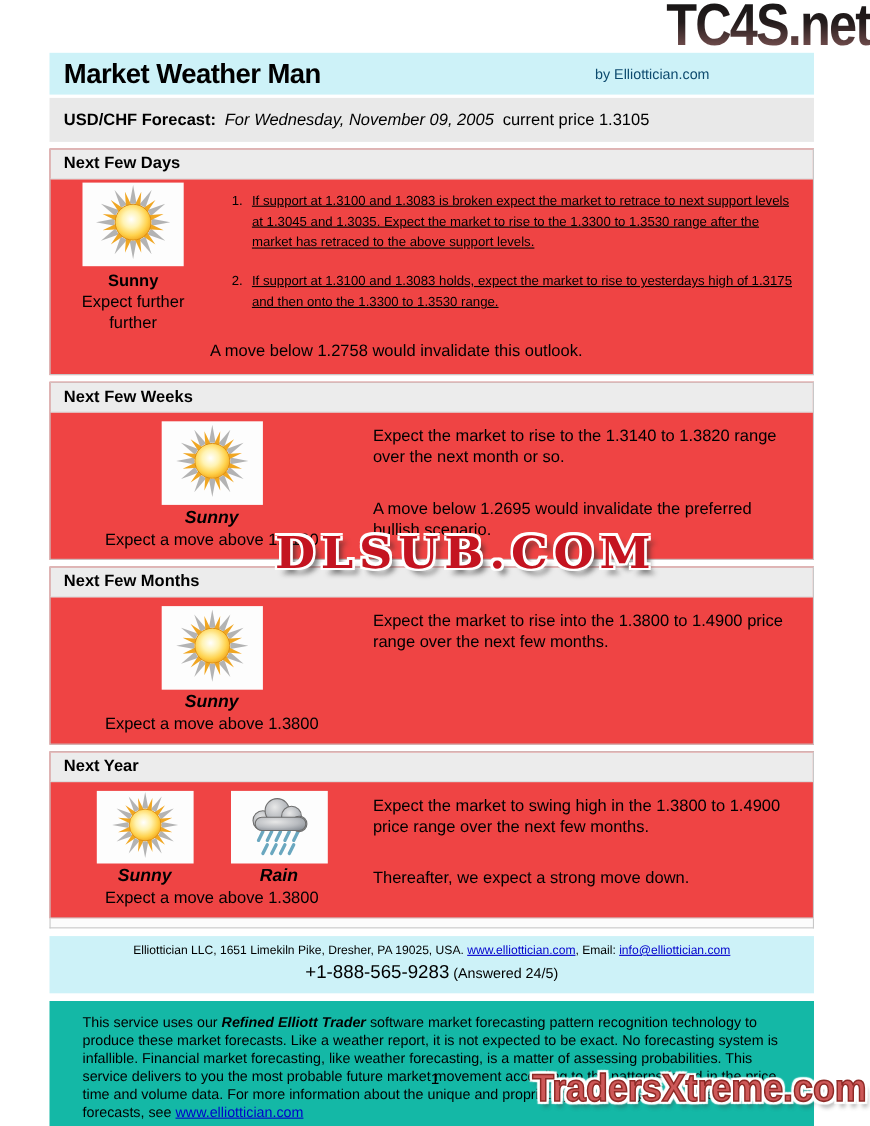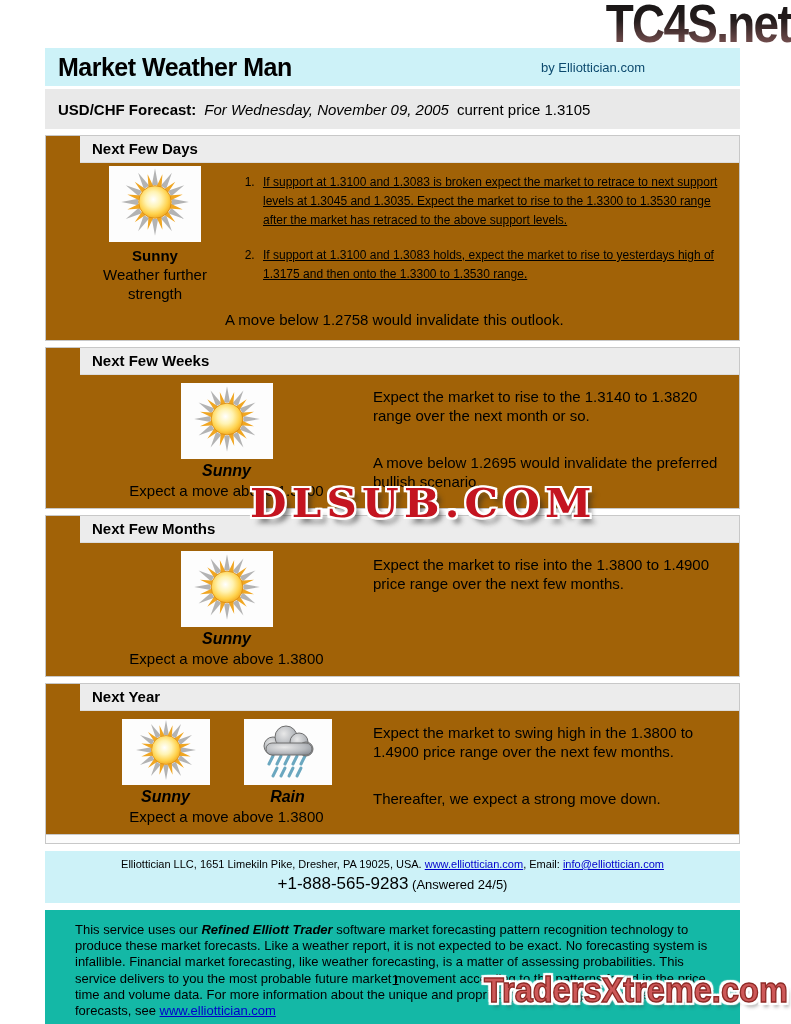--- a/index.html
+++ b/index.html
@@ -46,21 +46,21 @@
   .byline { margin-left:auto; padding-right:95px; font-size:13px; color:#0c4a6e; }
 
   .forecastbar {
     background:#e9e9e9; margin-top:3px; height:40px;
     display:flex; align-items:center; padding-left:13px; font-size:15px; white-space:pre;
   }
   .fb-label { font-weight:bold; }
   .fb-date  { font-style:italic; margin-left:8px; }
   .fb-price { margin-left:8px; }
 
-  .section { margin-top:6px; border:1px solid #c8c8c8; background:#a16207;padding-left:34px; }
+  .section { margin-top:6px; border:1px solid #c8c8c8; background:#ef4444; }
   .sec-head { background:#ececec; border-bottom:1px solid #dcdcdc; font-size:15px; font-weight:bold; padding:4px 12px 5px; }
 
   .iconbox {
     background:#fdfdfd; width:92px; height:76px; margin:0 auto;
     display:flex; align-items:center; justify-content:center;
   }
   .w-label  { font-weight:bold; font-size:15px; margin-top:5px; }
   .w-label-i{ font-weight:bold; font-style:italic; font-size:16px; margin-top:3px; }
   .w-sub    { font-size:15px; line-height:19px; width:120px; margin:1px auto 0; }
   .w-sub2   { font-size:15px; margin-top:2px; }
@@ -166,21 +166,21 @@
                   <polygon points="32,6.5 29.6,19 34.4,19" transform="rotate(255 32 32)"></polygon>
                   <polygon points="32,6.5 29.6,19 34.4,19" transform="rotate(285 32 32)"></polygon>
                   <polygon points="32,6.5 29.6,19 34.4,19" transform="rotate(315 32 32)"></polygon>
                   <polygon points="32,6.5 29.6,19 34.4,19" transform="rotate(345 32 32)"></polygon>
                 </g>
                 <circle cx="32" cy="32" r="14.5" fill="url(#sunGrad)" stroke="#d98c15" stroke-width="0.8"></circle>
               </svg>
             </span>
           </div>
           <div class="w-label">Sunny</div>
-          <div class="w-sub">Weather further strength</div>
+          <div class="w-sub">Expect further further</div>
         </div>
         <div class="s1-right">
           <ol>
             <li>If support at 1.3100 and 1.3083 is broken expect the market to retrace to next support levels at 1.3045 and 1.3035. Expect the market to rise to the 1.3300 to 1.3530 range after the market has retraced to the above support levels.</li>
             <li>If support at 1.3100 and 1.3083 holds, expect the market to rise to yesterdays high of 1.3175 and then onto the 1.3300 to 1.3530 range.</li>
           </ol>
         </div>
       </div>
       <div class="s1-note">A move below 1.2758 would invalidate this outlook.</div>
     </div>

